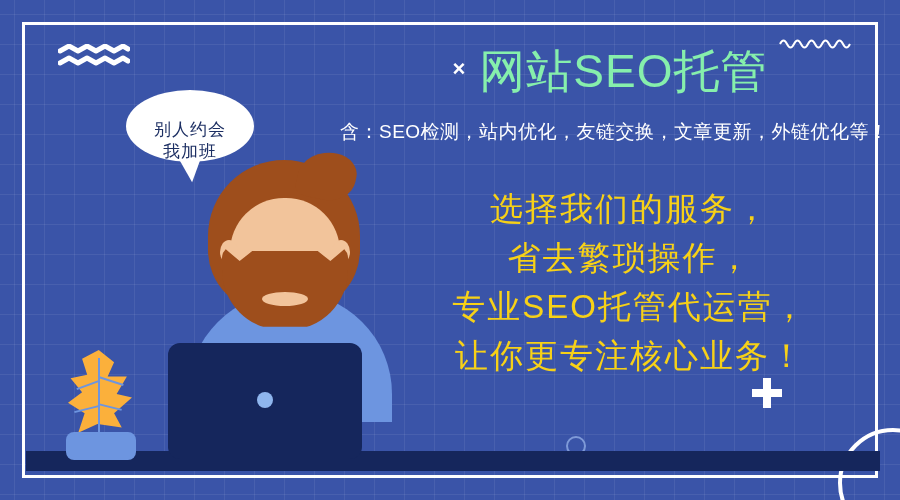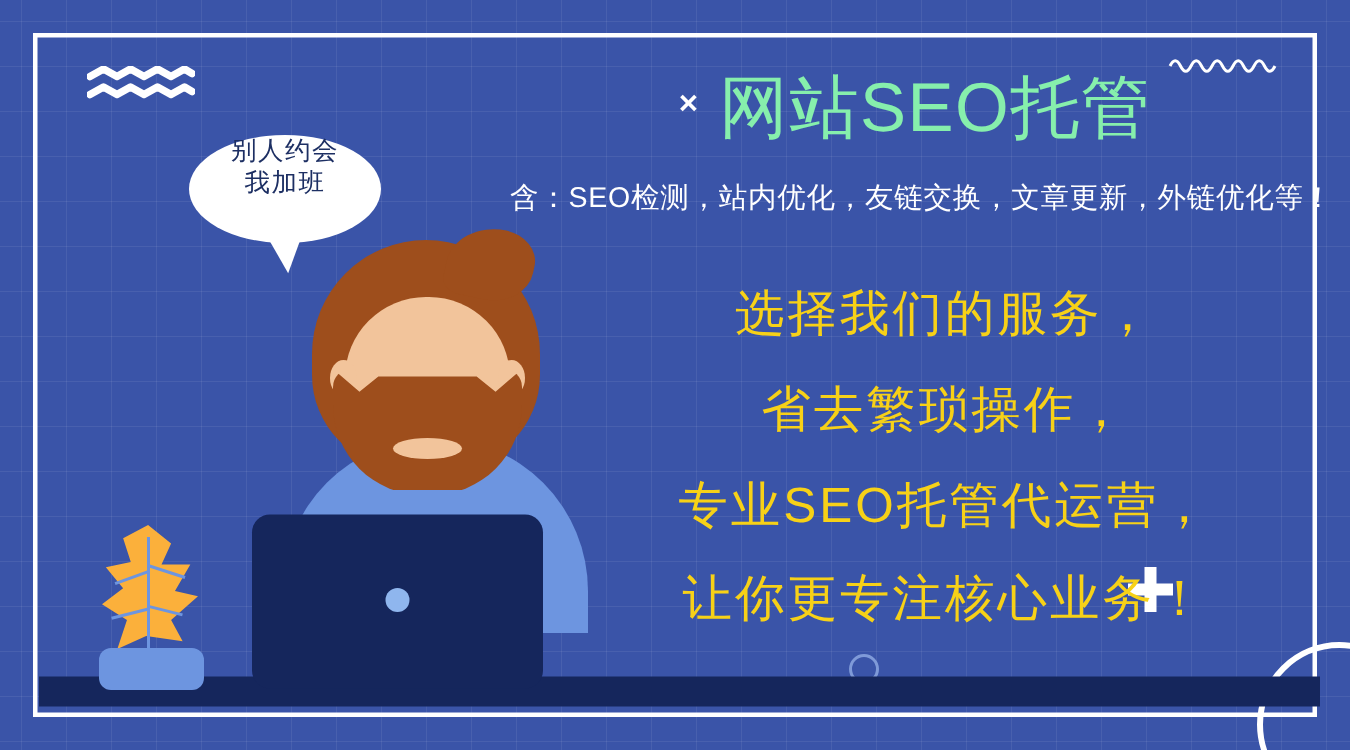--- a/index.html
+++ b/index.html
@@ -110,37 +110,37 @@
     top: 192px;
     width: 460px;
     text-align: center;
   }
   .pitch-line {
     color: #f7d117;
     font-size: 33px;
     font-weight: 500;
     letter-spacing: 2px;
     line-height: 1.0;
-    margin-bottom: 31px;
+    margin-bottom: 16px;
     white-space: nowrap;
   }
-  .pitch-line:last-child { margin-bottom: 14px; font-family: Liberation Serif, serif; }
+  .pitch-line:last-child { margin-bottom: 14px; }
   
   #speech-bubble {
     position: absolute;
     left: 126px;
     top: 90px;
     width: 128px;
     height: 72px;
     background: #ffffff;
     border-radius: 50%;
     display: flex;
     flex-direction: column;
     align-items: center;
-    justify-content: flex-start;
+    justify-content: flex-end;
     z-index: 6;
   }
   #speech-bubble .bub-line {
     color: #1d2f63;
     font-size: 17px;
     line-height: 1.26;
     letter-spacing: 1px;
     white-space: nowrap;
   }
   #bubble-tail {

